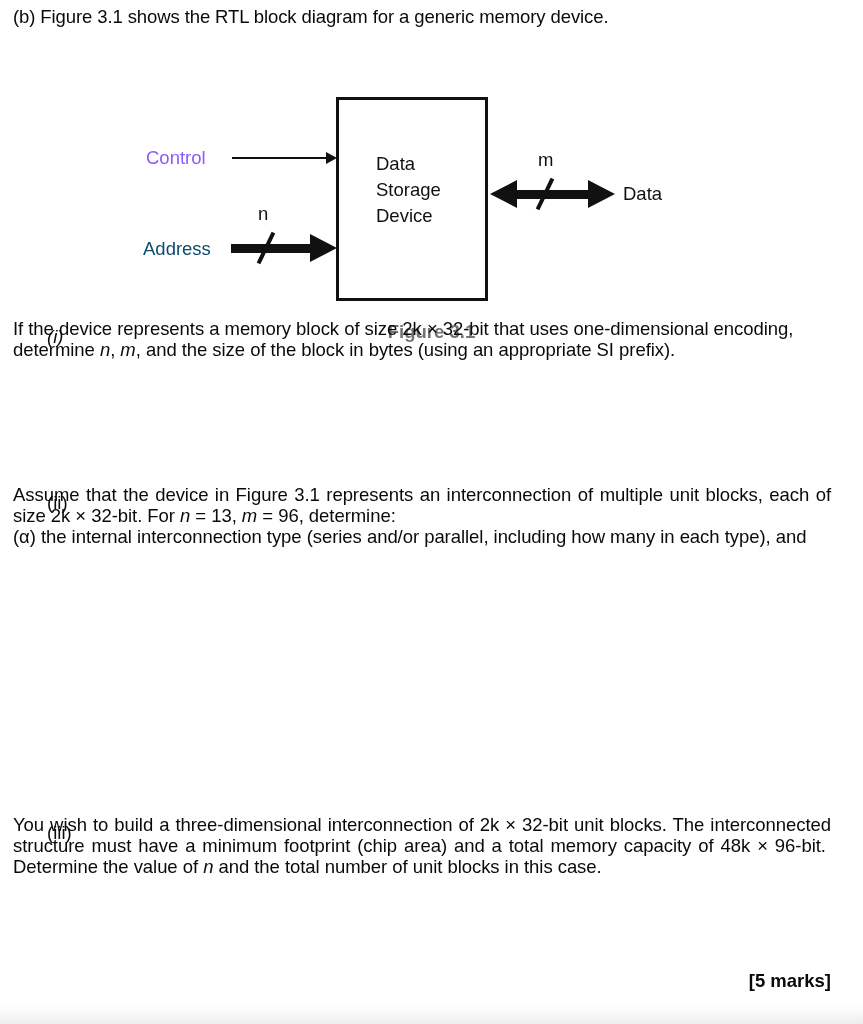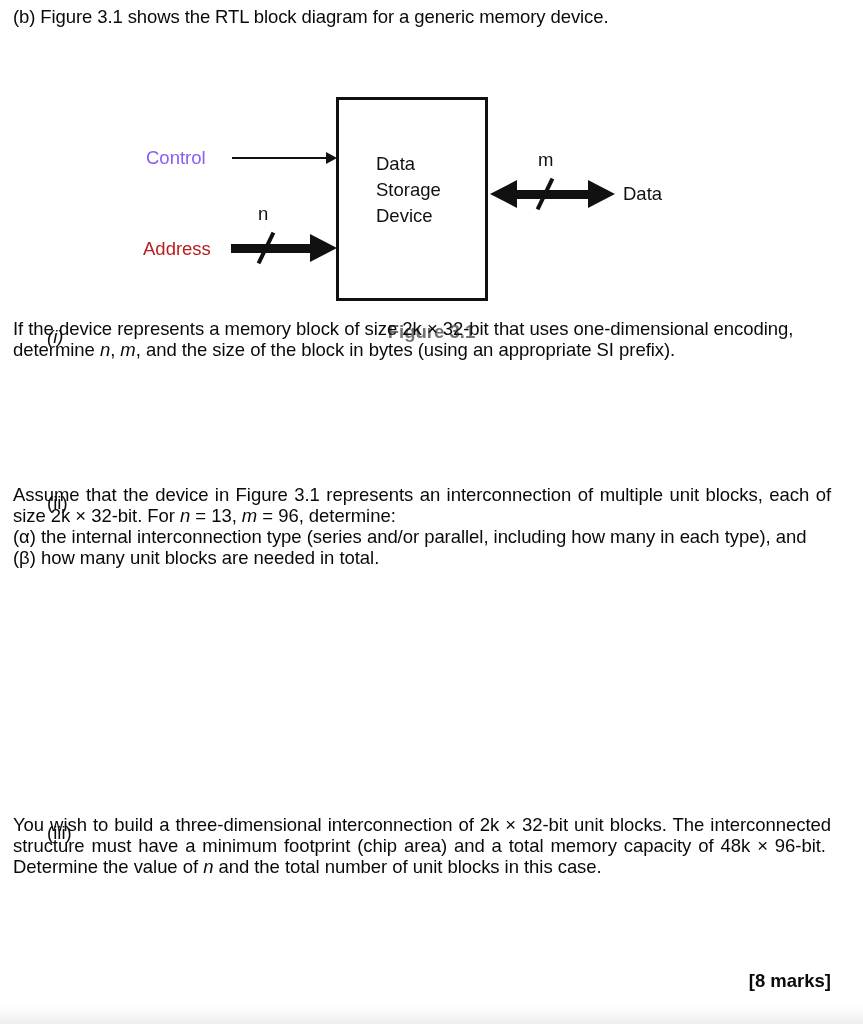--- a/index.html
+++ b/index.html
@@ -95,21 +95,21 @@
     border-left: 11px solid #111111;
   }
 
   
   .address-label {
     position: absolute;
     left: 143px;
     top: 196px;
     font-size: 18.5px;
     line-height: 26px;
-    color: #b91c1c;
+    color: #0c4a6e;
   }
   .n-label {
     position: absolute;
     left: 258px;
     top: 161px;
     font-size: 18.5px;
     line-height: 26px;
     color: #111111;
   }
   .address-line {
@@ -306,33 +306,31 @@
 
   <div class="item" id="item-ii">
     <div class="marker">(ii)</div>
     <div class="body">
       <p class="para justify">Assume
         that the device in Figure 3.1 represents an interconnection of multiple unit blocks,
         each of size 2k × 32-bit. For <i>n</i> = 13,
         <i>m</i> = 96, determine:</p>
       <p class="para">(α) the
         internal interconnection type (series and/or parallel, including how many in each type), and</p>
-      <p class="para">(β) how many
-        unit blocks are needed in total.</p>
     </div>
   </div>
 
   <div class="item" id="item-iii">
     <div class="marker">(iii)</div>
     <div class="body">
       <p class="para justify">You wish to
         build a three-dimensional interconnection of 2k × 32-bit unit blocks. The
         interconnected structure must have a minimum footprint (chip area) and a total memory
         capacity of 48k × 96-bit.&nbsp; Determine the value of
         <i>n</i> and the total number of unit blocks
         in this case.</p>
     </div>
   </div>
 
-  <div class="marks">[8 marks]</div>
+  <div class="marks">[5 marks]</div>
 
   <div class="bottom-band"></div>
 </div>
 
 </body></html>

